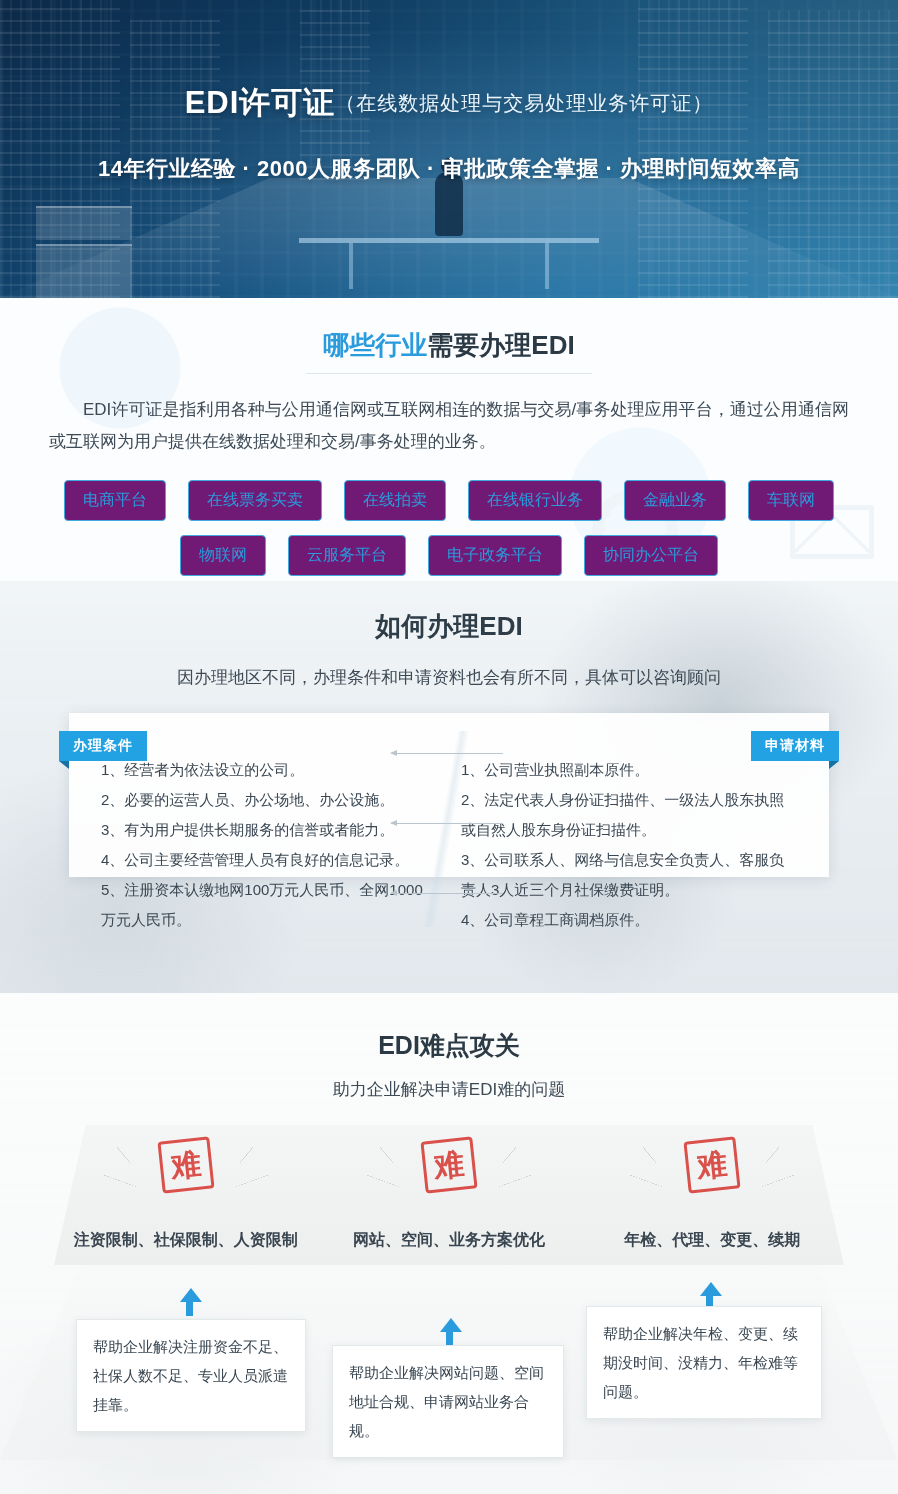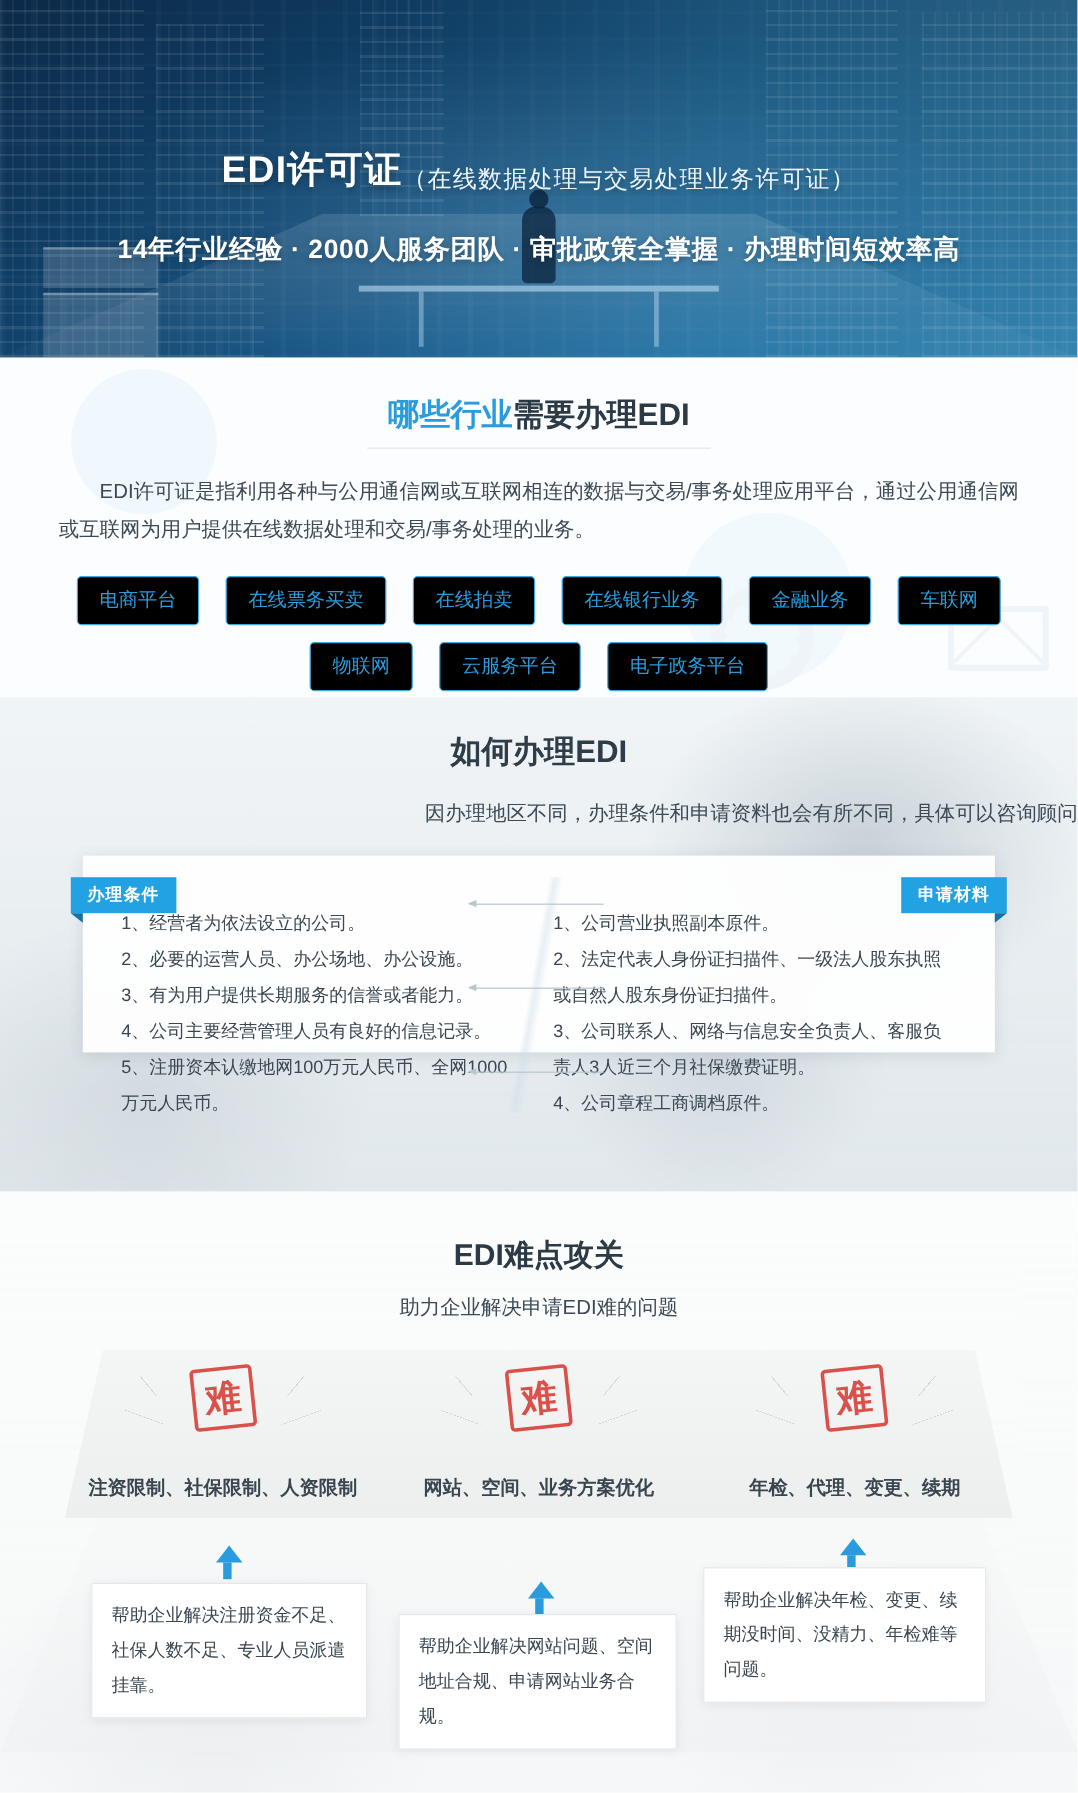--- a/index.html
+++ b/index.html
@@ -66,22 +66,22 @@
   .hero-desk:before { left: 50px; }
   .hero-desk:after  { right: 50px; }
   .hero-card {
     position: absolute; left: 36px; bottom: 0; width: 96px; height: 54px;
     background: rgba(255,255,255,.16);
     border-top: 2px solid rgba(255,255,255,.30);
   }
   .hero-card.c2 { left: 36px; bottom: 58px; height: 34px; }
   .hero-text { position: relative; text-align: center; padding-top: 82px; }
   .hero-title-row {
-    display: flex; align-items: flex-end; justify-content: center;
-    color: #ffffff; letter-spacing: 1px; margin-top: 39px;
+    display: flex; align-items: center; justify-content: center;
+    color: #ffffff; letter-spacing: 1px;
   }
   .hero-title {
     font-size: 31px; font-weight: bold;
     text-shadow: 0 2px 6px rgba(0,0,0,.35);
   }
   .hero-sub-paren {
     font-size: 20px; font-weight: normal;
     color: #eaf6ff;
     text-shadow: 0 2px 6px rgba(0,0,0,.30);
   }
@@ -150,40 +150,40 @@
   .sec-desc {
     position: relative;
     margin: 20px auto 0; width: 800px;
     font-size: 17px; line-height: 32px; color: #3d4a55;
     text-align: justify; text-indent: 34px;
   }
   .tag-rows { position: relative; margin-top: 22px; }
   .tag-row { display: flex; justify-content: center; gap: 22px; margin-bottom: 14px; }
   .tag {
     border: 1px solid #3fa9e0; color: #2a9bdc;
-    border-radius: 4px; background: #000000;
+    border-radius: 4px; background: #701a75;
     font-size: 16px; padding: 9px 18px; white-space: nowrap;
   }
 
   
   .sec-how {
     position: relative; width: 898px; height: 412px; overflow: hidden;
     background: linear-gradient(180deg, #f1f5f7 0%, #e9eef1 55%, #e2e8ec 100%);
   }
   .sec-how .photo {
     position: absolute; inset: 0; opacity: .55;
     background:
       radial-gradient(ellipse 260px 200px at 720px 120px, rgba(120,140,155,.55), rgba(230,236,240,0) 70%),
       radial-gradient(ellipse 200px 170px at 600px 300px, rgba(150,165,178,.45), rgba(230,236,240,0) 70%),
       radial-gradient(ellipse 260px 220px at 120px 330px, rgba(150,165,178,.40), rgba(230,236,240,0) 72%),
       linear-gradient(180deg, rgba(240,245,248,.2), rgba(225,232,237,.6));
   }
   .sec-how .sec-head { color: #2e3d48; padding-top: 28px; }
   .sec-how .sec-sub {
-    position: relative; text-align: right; margin-top: 22px;
+    position: relative; text-align: center; margin-top: 22px;
     font-size: 17px; color: #3d4a55;
   }
   .panel {
     position: relative; margin: 24px auto 0; width: 760px; height: 164px;
     background: rgba(255,255,255,.93);
     box-shadow: 0 2px 12px rgba(60,80,95,.14);
   }
   .ribbon {
     position: absolute; top: 18px;
     background: #22a2e2; color: #fff; font-size: 14px; font-weight: bold;
@@ -339,20 +339,21 @@
         <span class="tag">在线票务买卖</span>
         <span class="tag">在线拍卖</span>
         <span class="tag">在线银行业务</span>
         <span class="tag">金融业务</span>
         <span class="tag">车联网</span>
       </div>
       <div class="tag-row">
         <span class="tag">物联网</span>
         <span class="tag">云服务平台</span>
         <span class="tag">电子政务平台</span>
+        <span class="tag">协同办公平台</span>
       </div>
     </div>
   </section>
 
   <section class="sec-how">
     <div class="photo"></div>
 
     <h2 class="sec-head">如何办理EDI</h2>
     <p class="sec-sub">因办理地区不同，办理条件和申请资料也会有所不同，具体可以咨询顾问</p>
 

